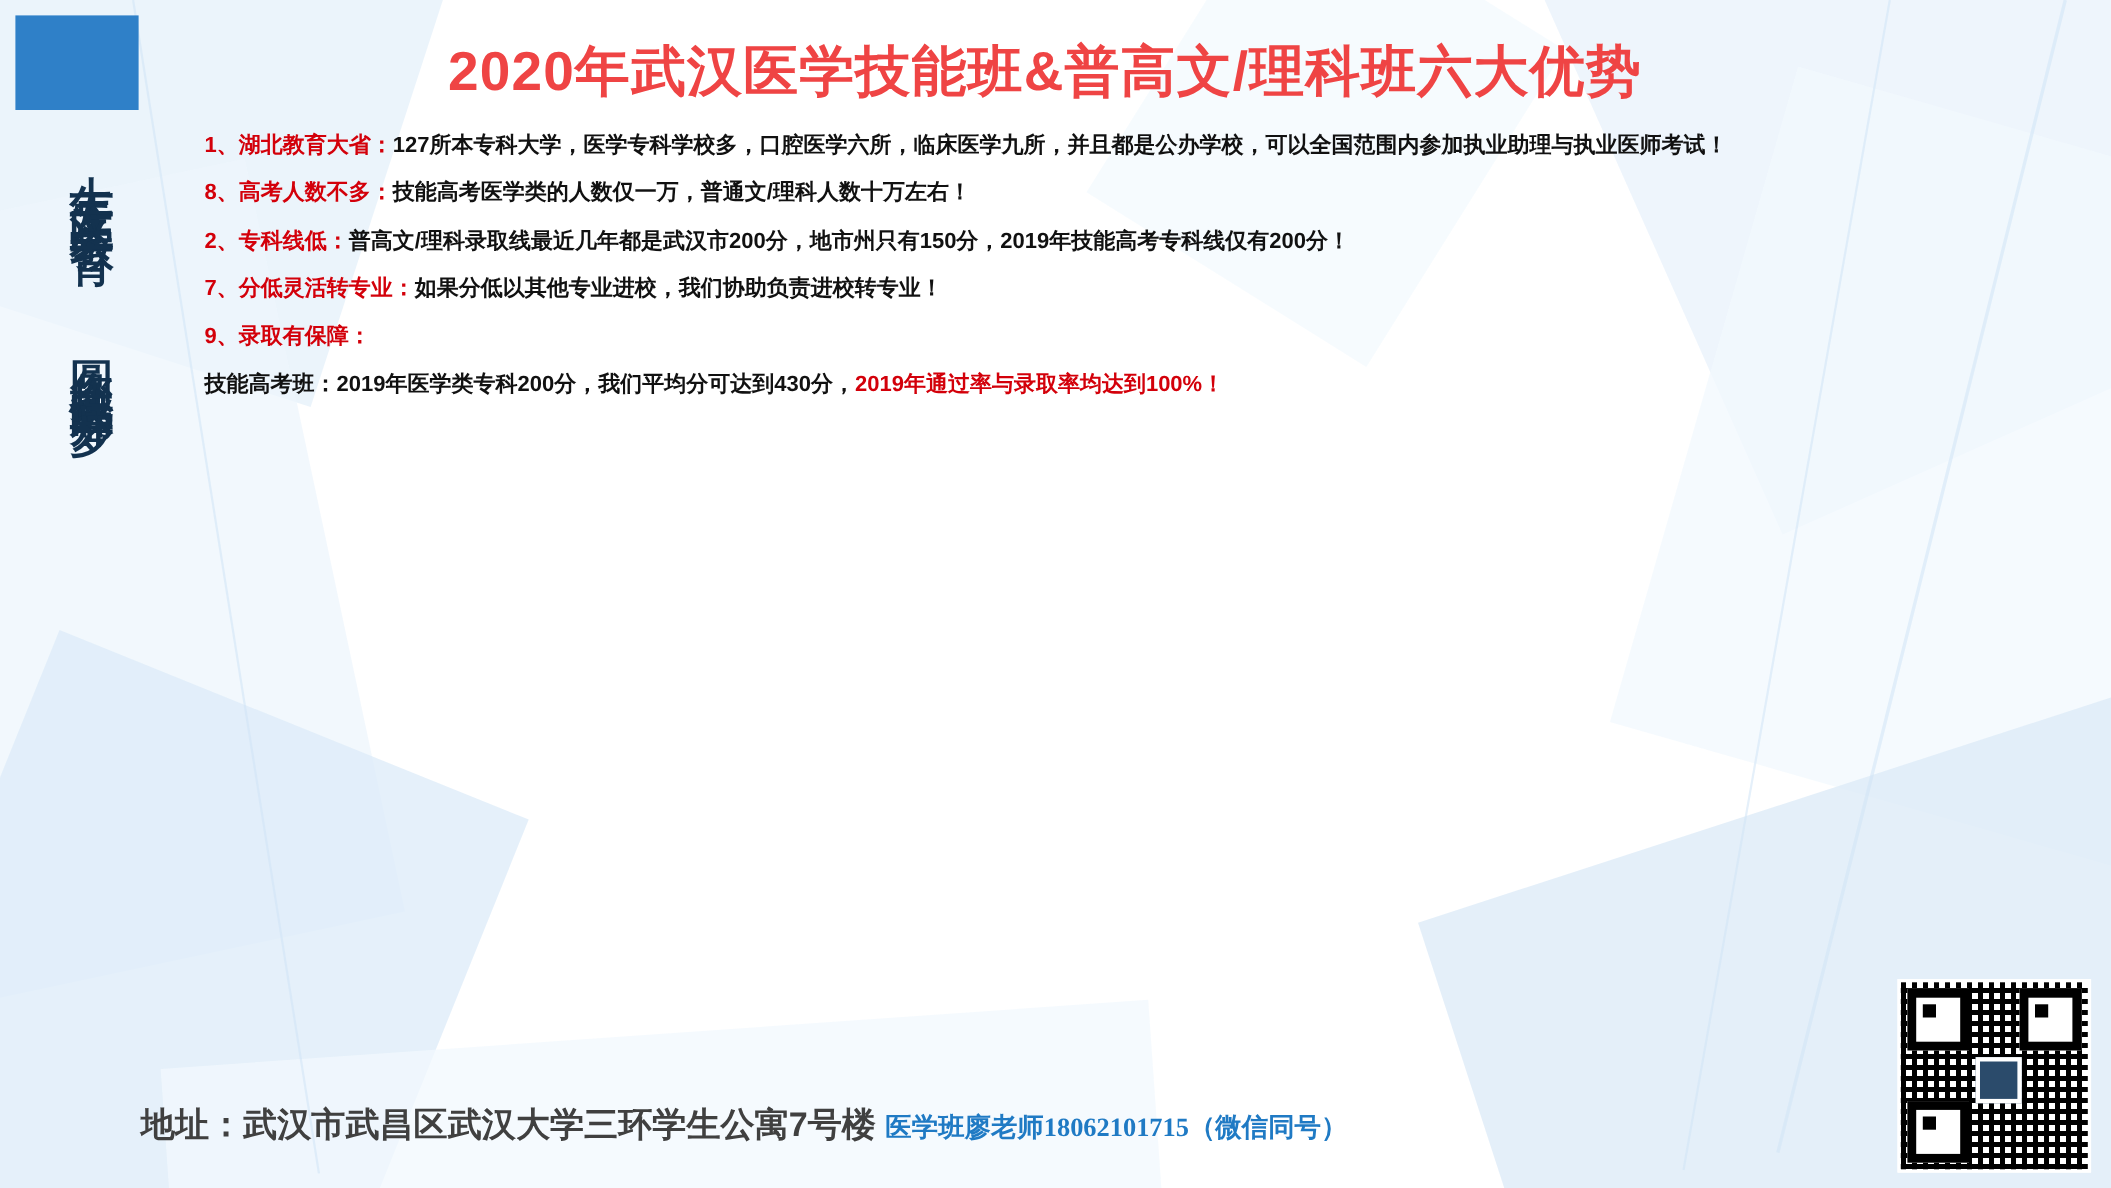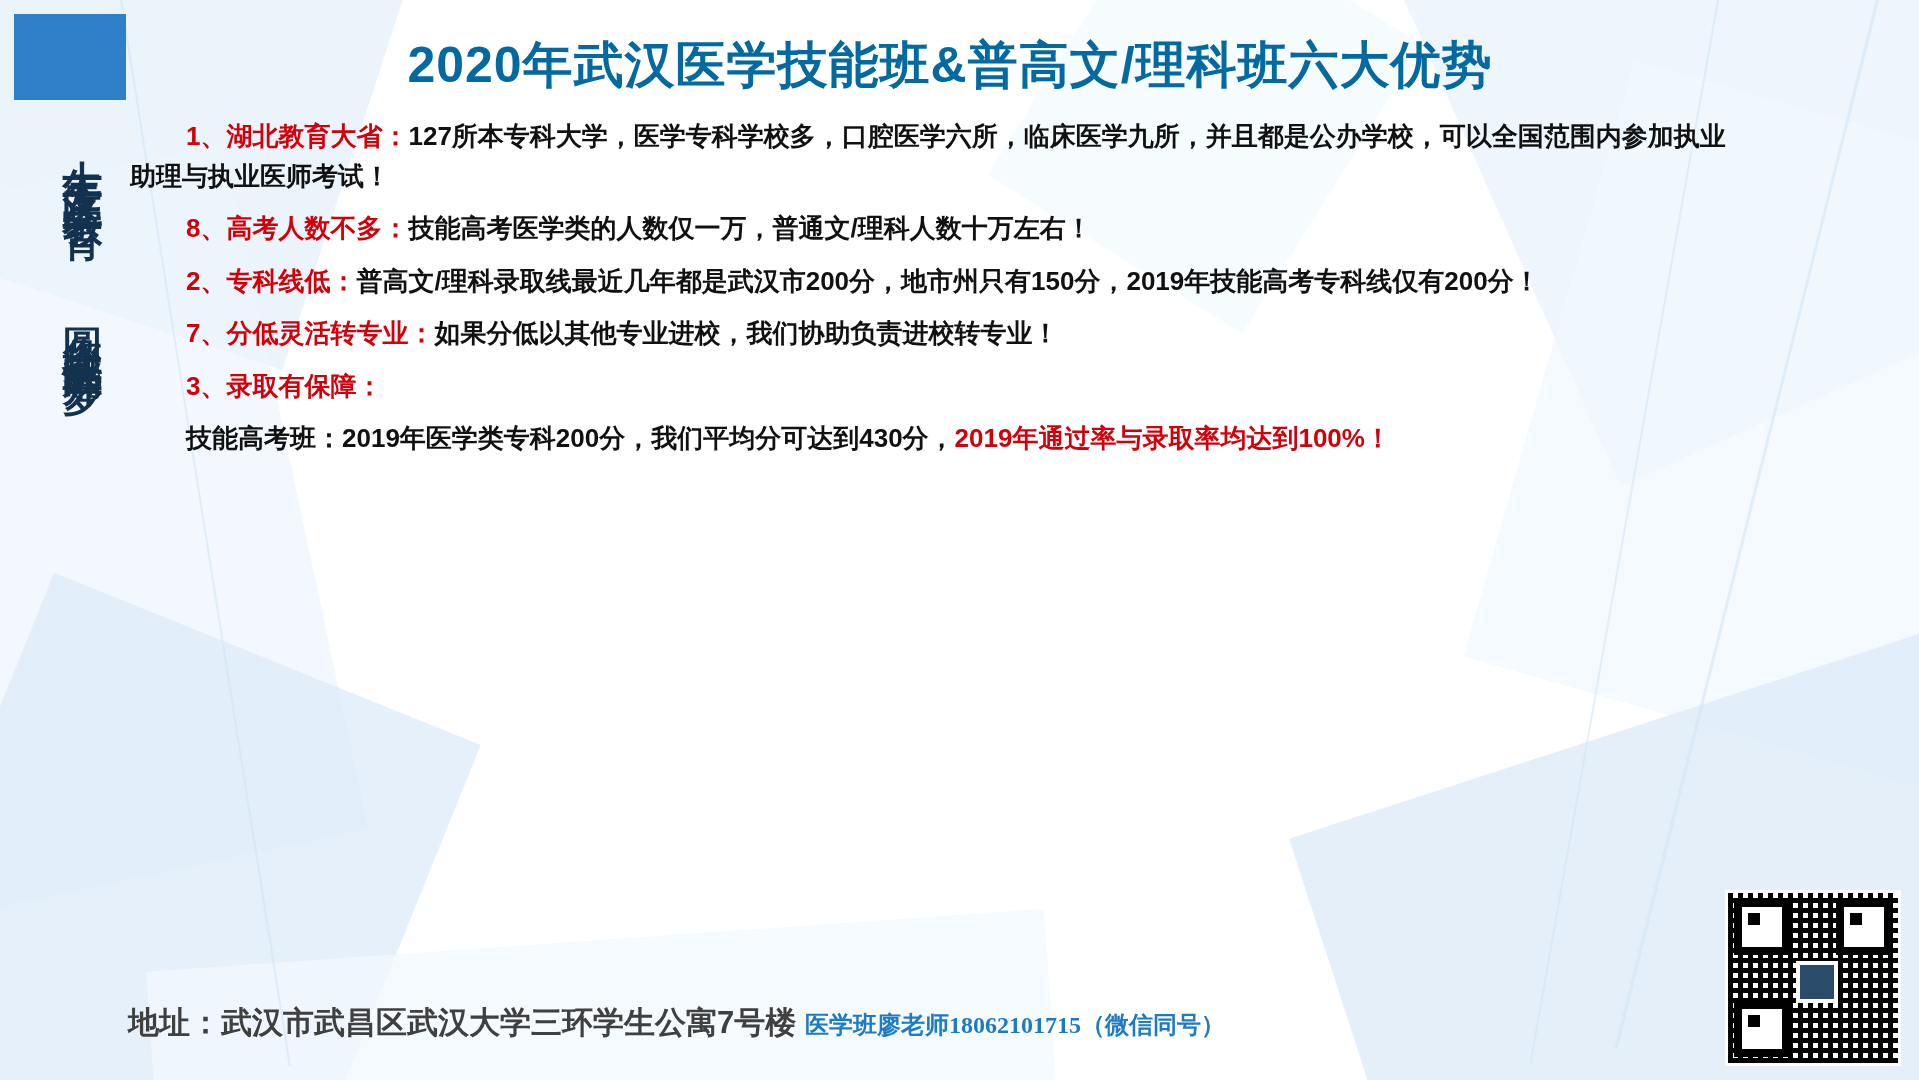--- a/index.html
+++ b/index.html
@@ -126,33 +126,33 @@
     position: absolute;
     left: 120px;
     top: 18px;
     width: 1640px;
   }
 
   .title {
     text-align: center;
     font-size: 50px;
     font-weight: 800;
-    color: #0369a1;
+    color: #ef4444;
     letter-spacing: 1px;
     margin: 14px 0 18px 0;
     padding-left: 20px;
   }
 
   .body-wrap {
     padding: 0 30px 0 10px;
   }
 
   p.para {
     margin: 0 0 13px 0;
-    font-size: 26px;
+    font-size: 20px;
     font-weight: 700;
     line-height: 1.52;
     color: #111111;
     text-indent: 56px;
   }
   .red {
     color: #d3000a;
   }
 
   
@@ -259,21 +259,21 @@
 
       <p class="para">
         <span class="red">2、专科线低：</span><span>普高文/理科录取线最近几年都是武汉市200分，地市州只有150分，2019年技能高考专科线仅有200分！</span>
       </p>
 
       <p class="para">
         <span class="red">7、分低灵活转专业：</span><span>如果分低以其他专业进校，我们协助负责进校转专业！</span>
       </p>
 
       <p class="para">
-        <span class="red">3、录取有保障：</span><span></span>
+        <span class="red">9、录取有保障：</span><span></span>
       </p>
 
       <p class="para">
         <span>技能高考班：2019年医学类专科200分，我们平均分可达到430分，</span><span class="red">2019年通过率与录取率均达到100%！</span>
       </p>
 
 
     </div>
   </div>
 

